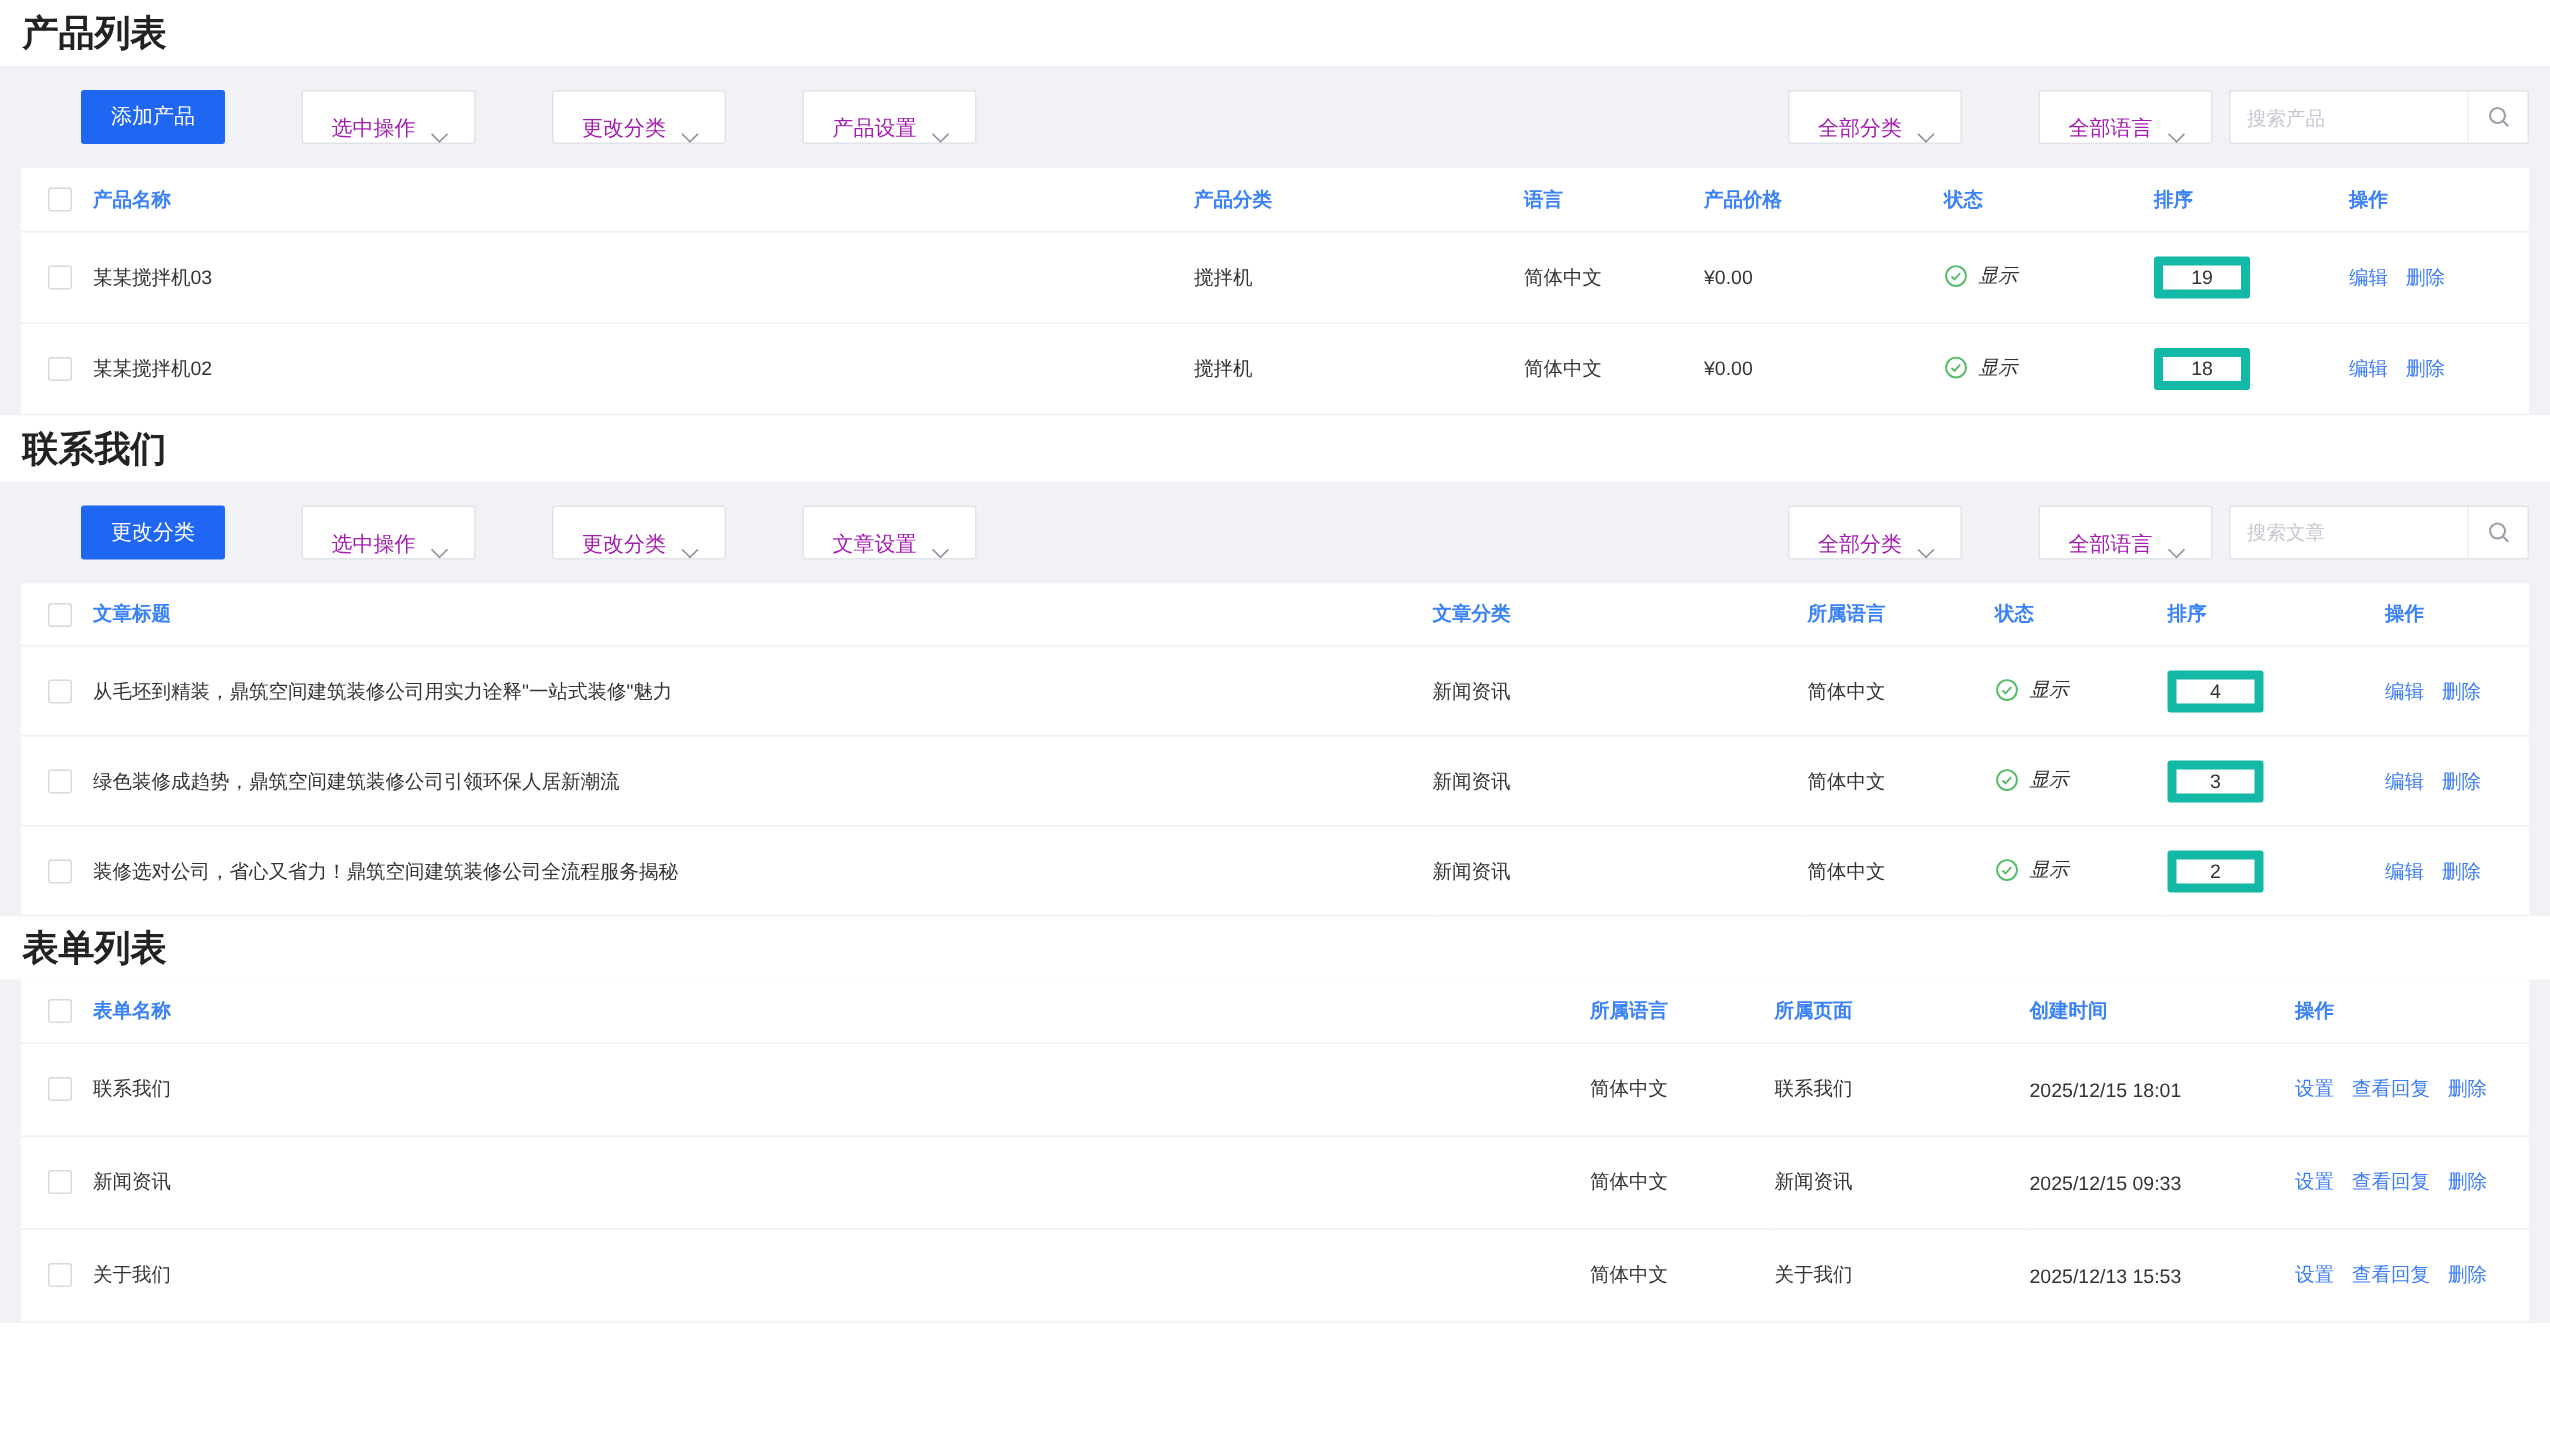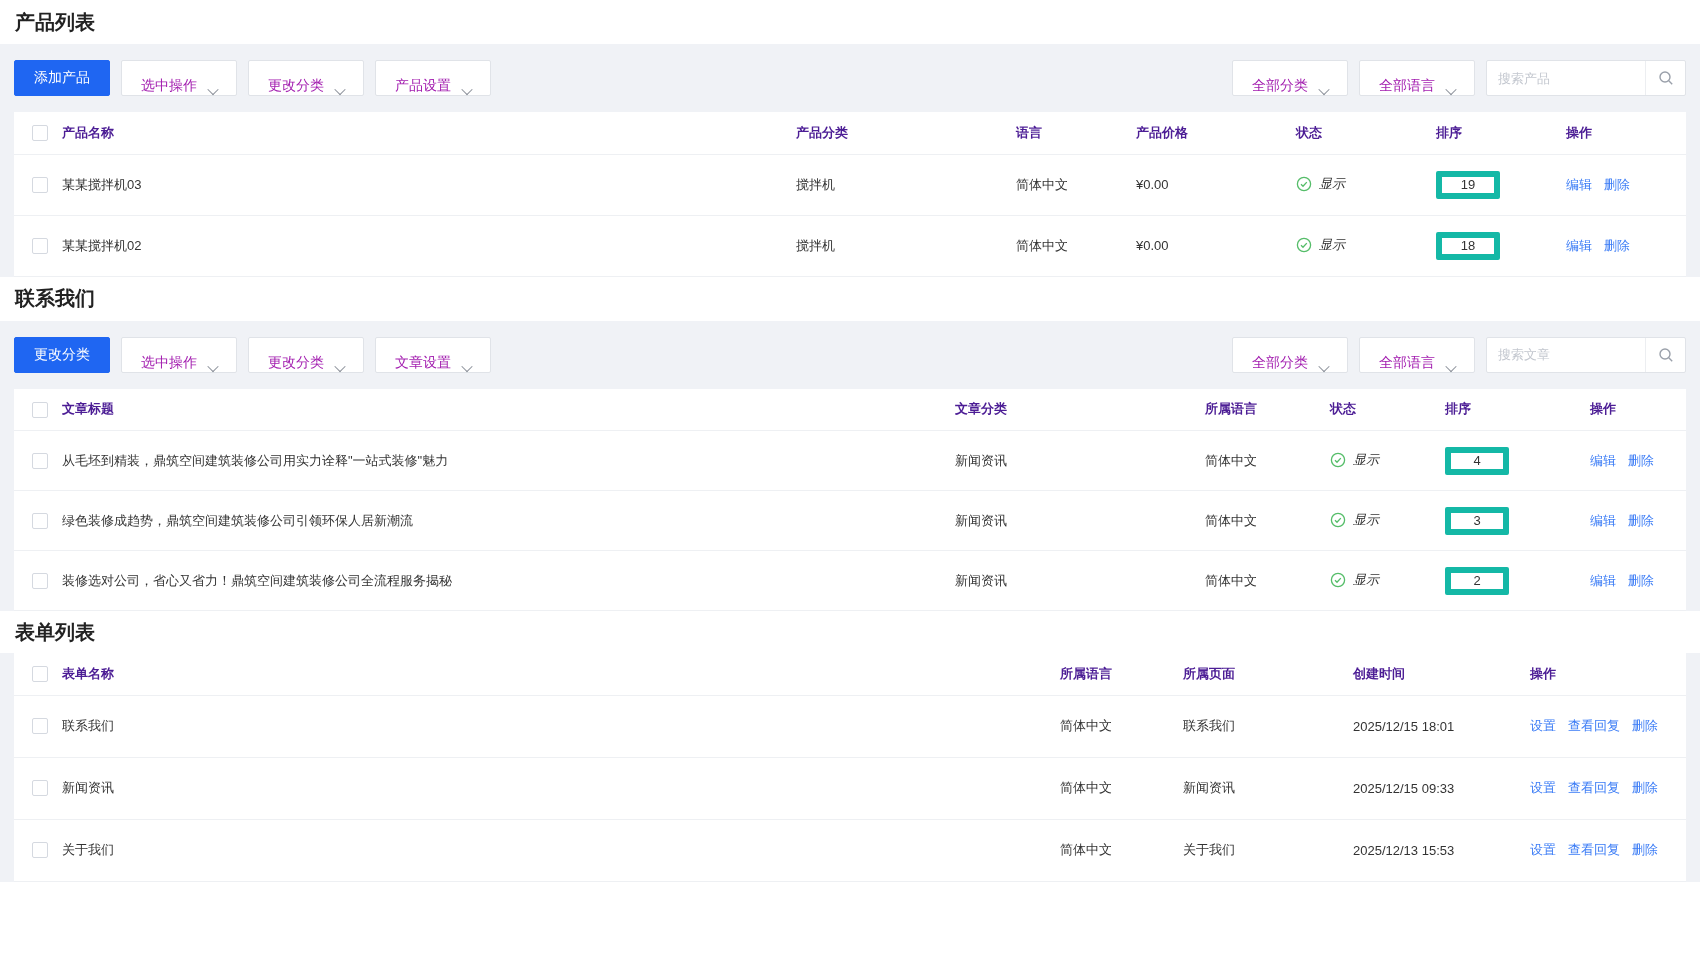--- a/index.html
+++ b/index.html
@@ -1,39 +1,39 @@
 <!DOCTYPE html>
 <html><head>
 <meta charset="utf-8">
 <style>
   * { box-sizing: border-box; margin: 0; padding: 0; }
   html,body { width:1700px; height:956px; background:#fff; overflow:hidden;
     font-family:"Liberation Sans","DejaVu Sans",sans-serif; color:#333; }
   .section-title { height:44px; display:flex; align-items:center; padding:0 15px;
-    font-size:20px; font-weight:bold; color:#222; background:#fff; }
+    font-size:24px; font-weight:bold; color:#222; background:#fff; }
   .gray { background:#f0f2f6; padding:0 14px; }
   .toolbar { display:flex; align-items:center; justify-content:space-between; padding:16px 0; }
   .tb-left, .tb-right { display:flex; align-items:center; gap:11px; }
   .btn { height:36px; display:inline-flex; align-items:center; justify-content:center;
-    padding:0 19px; font-size:14px; border-radius:2px; cursor:pointer; white-space:nowrap; }
+    padding:0 19px; font-size:14px; border-radius:2px; cursor:pointer; white-space:nowrap;margin-left:40px; }
   .btn-primary { background:#1f66f2; color:#fff; border:1px solid #1f66f2; }
   .btn-plain { background:#fff; color:#a21caf; border:1px solid #e0e3e8;align-items:flex-end; }
   .btn-drop { gap:12px; }
   .chev { width:8px; height:8px; border-right:1.4px solid #8a8f99; border-bottom:1.4px solid #8a8f99;
     transform:rotate(45deg) translate(-1px,-1px); margin-top:-3px; }
   .search { display:flex; align-items:center; width:200px; height:36px; background:#fff;
     border:1px solid #e0e3e8; border-radius:2px; }
   .search input { flex:1; min-width:0; height:100%; border:none; outline:none; padding:0 11px;
     font-size:13px; color:#737373; font-family:inherit; background:transparent; }
   .search input::placeholder { color:#c3c7cf; }
   .search .mag { width:40px; height:100%; display:flex; align-items:center; justify-content:center;
     border-left:1px solid #eceef1; cursor:pointer; }
   .card { background:#fff; }
   table { width:100%; border-collapse:collapse; table-layout:fixed; }
-  th { text-align:left; font-size:13px; font-weight:bold; color:#4c1d95; height:42px; }
+  th { text-align:left; font-size:13px; font-weight:bold; color:#3b82f6; height:42px; }
   td { font-size:13px; color:#333; }
   tr { border-bottom:1px solid #eef0f3; }
   th:first-child, td:first-child { padding-left:18px; }
   .rows-61 td { height:61px; }
   .rows-60 td { height:60px; }
   .rows-62 td { height:62px; }
   .cbx { display:inline-block; width:16px; height:16px; background:#fff;
     border:1px solid #d5d9e0; border-radius:2px; vertical-align:middle; cursor:pointer; }
   .status { display:inline-flex; align-items:center; gap:7px;font-style:italic; }
   .sort-input { width:64px; height:28px; border:6px solid #14b8a6; border-radius:2px;

